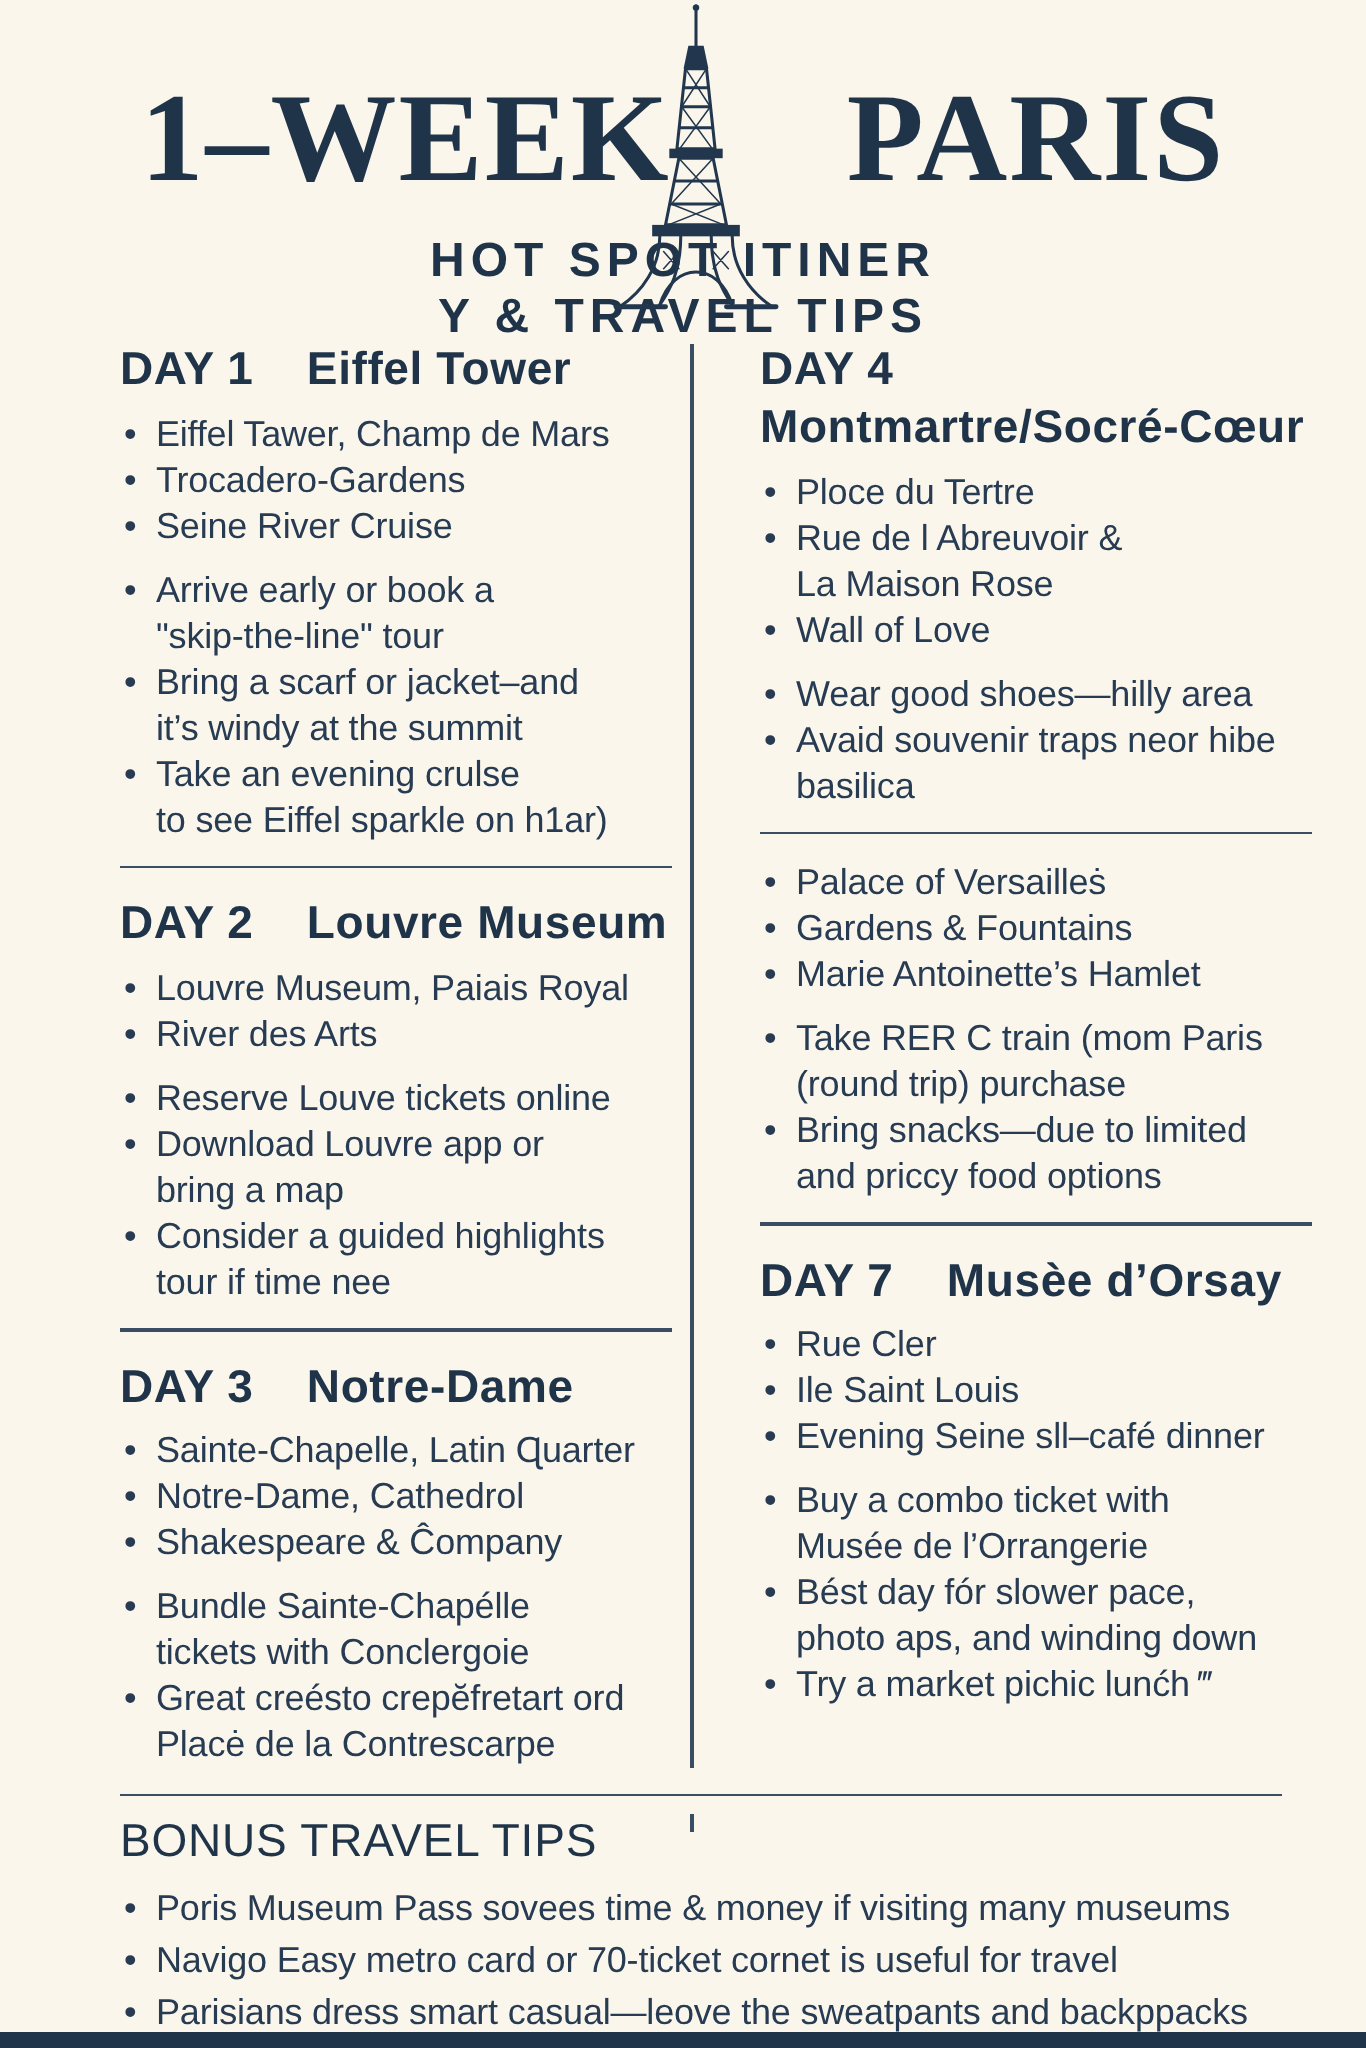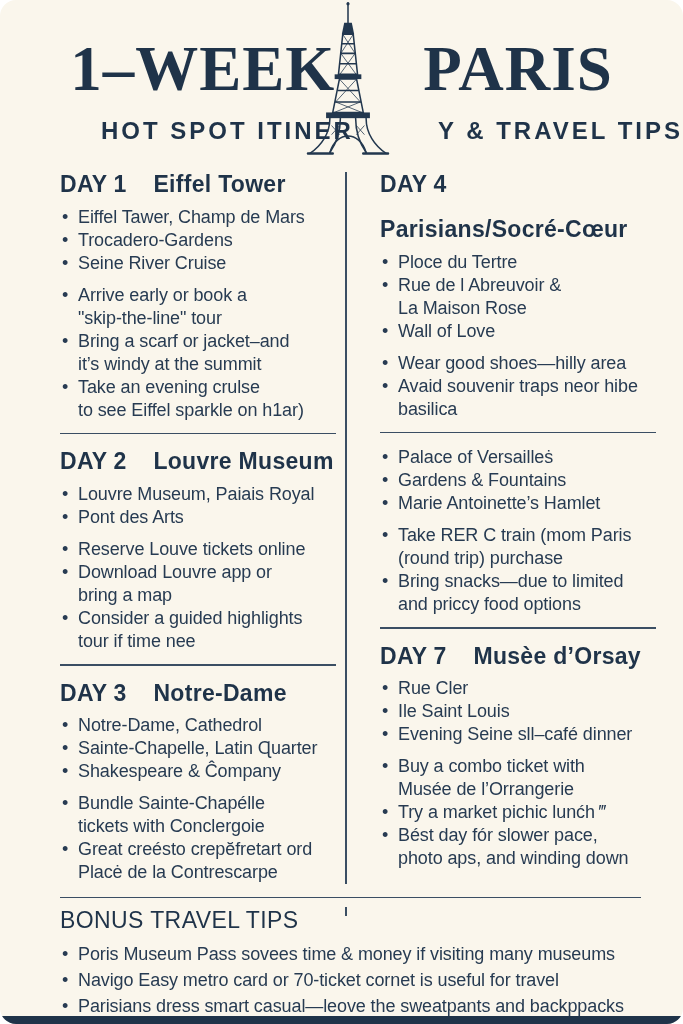--- a/index.html
+++ b/index.html
@@ -1,51 +1,51 @@
 <!DOCTYPE html>
 <html><head>
 <meta charset="utf-8">
 <style>
   html,body { margin:0; padding:0; }
   body { font-family:"Liberation Sans", sans-serif; }
   .page {
     position:relative; width:683px; height:1024px;
-    background:#FAF6EC; color:#22374E; overflow:hidden;border-radius:16px;
+    background:#FAF6EC; color:#22374E; overflow:hidden;
   }
   
   .title-row {
     display:flex; justify-content:center; align-items:flex-end;
     padding-top:38px; position:relative; z-index:1;
   }
   .title-part {
     font-family:"Liberation Serif", serif; font-weight:700;
     font-size:63px; line-height:1; letter-spacing:1px; color:#1F3349;
   }
   .title-spacer { display:inline-block; width:88px; }
   .subtitle-row {
-    display:flex; justify-content:flex-end; align-items:center;
-    margin-top:16px; position:relative; z-index:1;
+    display:flex; justify-content:space-between; align-items:center;
+    margin-top:16px; position:relative; z-index:1;flex-direction:column;
   }
   .subtitle-part {
     font-size:24px; font-weight:700; letter-spacing:3px; color:#1F3349;
     white-space:nowrap;
   }
   .subtitle-spacer { display:inline-block; width:84px; }
   .eiffel {
     position:absolute; top:0; left:50%; transform:translateX(calc(-50% + 6px));
     width:96px; height:162px; z-index:2;
   }
   
   .vdivider { position:absolute; left:345px; top:172px; width:1.5px; height:712px; background:#3A4E63; }
   .col { position:absolute; top:170px; width:276px; }
   .col-left { left:60px; }
   .col-right { left:380px; }
   .day-heading { margin:0 0 7px 0; font-size:23px; font-weight:700; letter-spacing:.3px; line-height:1.25; color:#1F3349; }
   .day-label { margin-right:20px; }
-  .day-title { white-space:pre-line;margin-top:16px; }
+  .day-title { white-space:pre-line; }
   .day-title.stacked { display:block; margin-left:0; }
   .group { list-style:none; margin:0 0 9px 0; padding:0; }
   .group:last-child { margin-bottom:0; }
   .bullet {
     position:relative; padding-left:18px; font-size:18px; line-height:23px;
     color:#273B52; white-space:pre-line; letter-spacing:-0.1px;
   }
   .bullet::before { content:"•"; position:absolute; left:2px; }
   .rule { height:1.5px; background:#3A4E63; margin:11px 0 13px 0; border:none; }
   
@@ -131,62 +131,62 @@
     <div class="rule"></div>
 
     <section class="day-section">
       <h2 class="day-heading">
         <span class="day-label">DAY 2</span>
         <span class="day-title">Louvre Museum</span>
       </h2>
       <div class="bullets">
           <ul class="group">
             <li class="bullet">Louvre Museum, Paiais Royal</li>
-            <li class="bullet">Pont des Arts</li>
+            <li class="bullet">River des Arts</li>
           </ul>
           <ul class="group">
             <li class="bullet">Reserve Louve tickets online</li>
             <li class="bullet">Download Louvre app or
 bring a map</li>
             <li class="bullet">Consider a guided highlights
 tour if time nee</li>
           </ul>
         </div>
     </section>
 
     <div class="rule"></div>
 
     <section class="day-section">
       <h2 class="day-heading">
         <span class="day-label">DAY 3</span>
         <span class="day-title">Notre-Dame</span>
       </h2>
       <div class="bullets">
           <ul class="group">
+            <li class="bullet">Sainte-Chapelle, Latin Ɋuarter</li>
             <li class="bullet">Notre-Dame, Cathedrol</li>
-            <li class="bullet">Sainte-Chapelle, Latin Ɋuarter</li>
             <li class="bullet">Shakespeare &amp; Ĉompany</li>
           </ul>
           <ul class="group">
             <li class="bullet">Bundle Sainte-Chapélle
 tickets with Conclergoie</li>
             <li class="bullet">Great creésto crepĕfretart ord
 Placė de la Contrescarpe</li>
           </ul>
         </div>
     </section>
 
   </div>
 
   <div class="col col-right">
 
     <section class="day-section">
       <h2 class="day-heading">
         <span class="day-label">DAY 4</span>
-        <span class="day-title stacked">Parisians/Socré-Cœur</span>
+        <span class="day-title stacked">Montmartre/Socré-Cœur</span>
       </h2>
       <div class="bullets">
           <ul class="group">
             <li class="bullet">Ploce du Tertre</li>
             <li class="bullet">Rue de l Abreuvoir &amp;
 La Maison Rose</li>
             <li class="bullet">Wall of Love</li>
           </ul>
           <ul class="group">
             <li class="bullet">Wear good shoes—hilly area</li>
@@ -223,23 +223,23 @@
       </h2>
       <div class="bullets">
           <ul class="group">
             <li class="bullet">Rue Cler</li>
             <li class="bullet">Ile Saint Louis</li>
             <li class="bullet">Evening Seine sll–café dinner</li>
           </ul>
           <ul class="group">
             <li class="bullet">Buy a combo ticket with
 Musée de l’Orrangerie</li>
-            <li class="bullet">Try a market pichic lunćh ‴</li>
             <li class="bullet">Bést day fór slower pace,
 photo aps, and winding down</li>
+            <li class="bullet">Try a market pichic lunćh ‴</li>
           </ul>
         </div>
     </section>
 
   </div>
 
   <div class="tick"></div>
 
   <section class="bonus">
     <h2 class="bonus-title">BONUS TRAVEL TIPS</h2>

